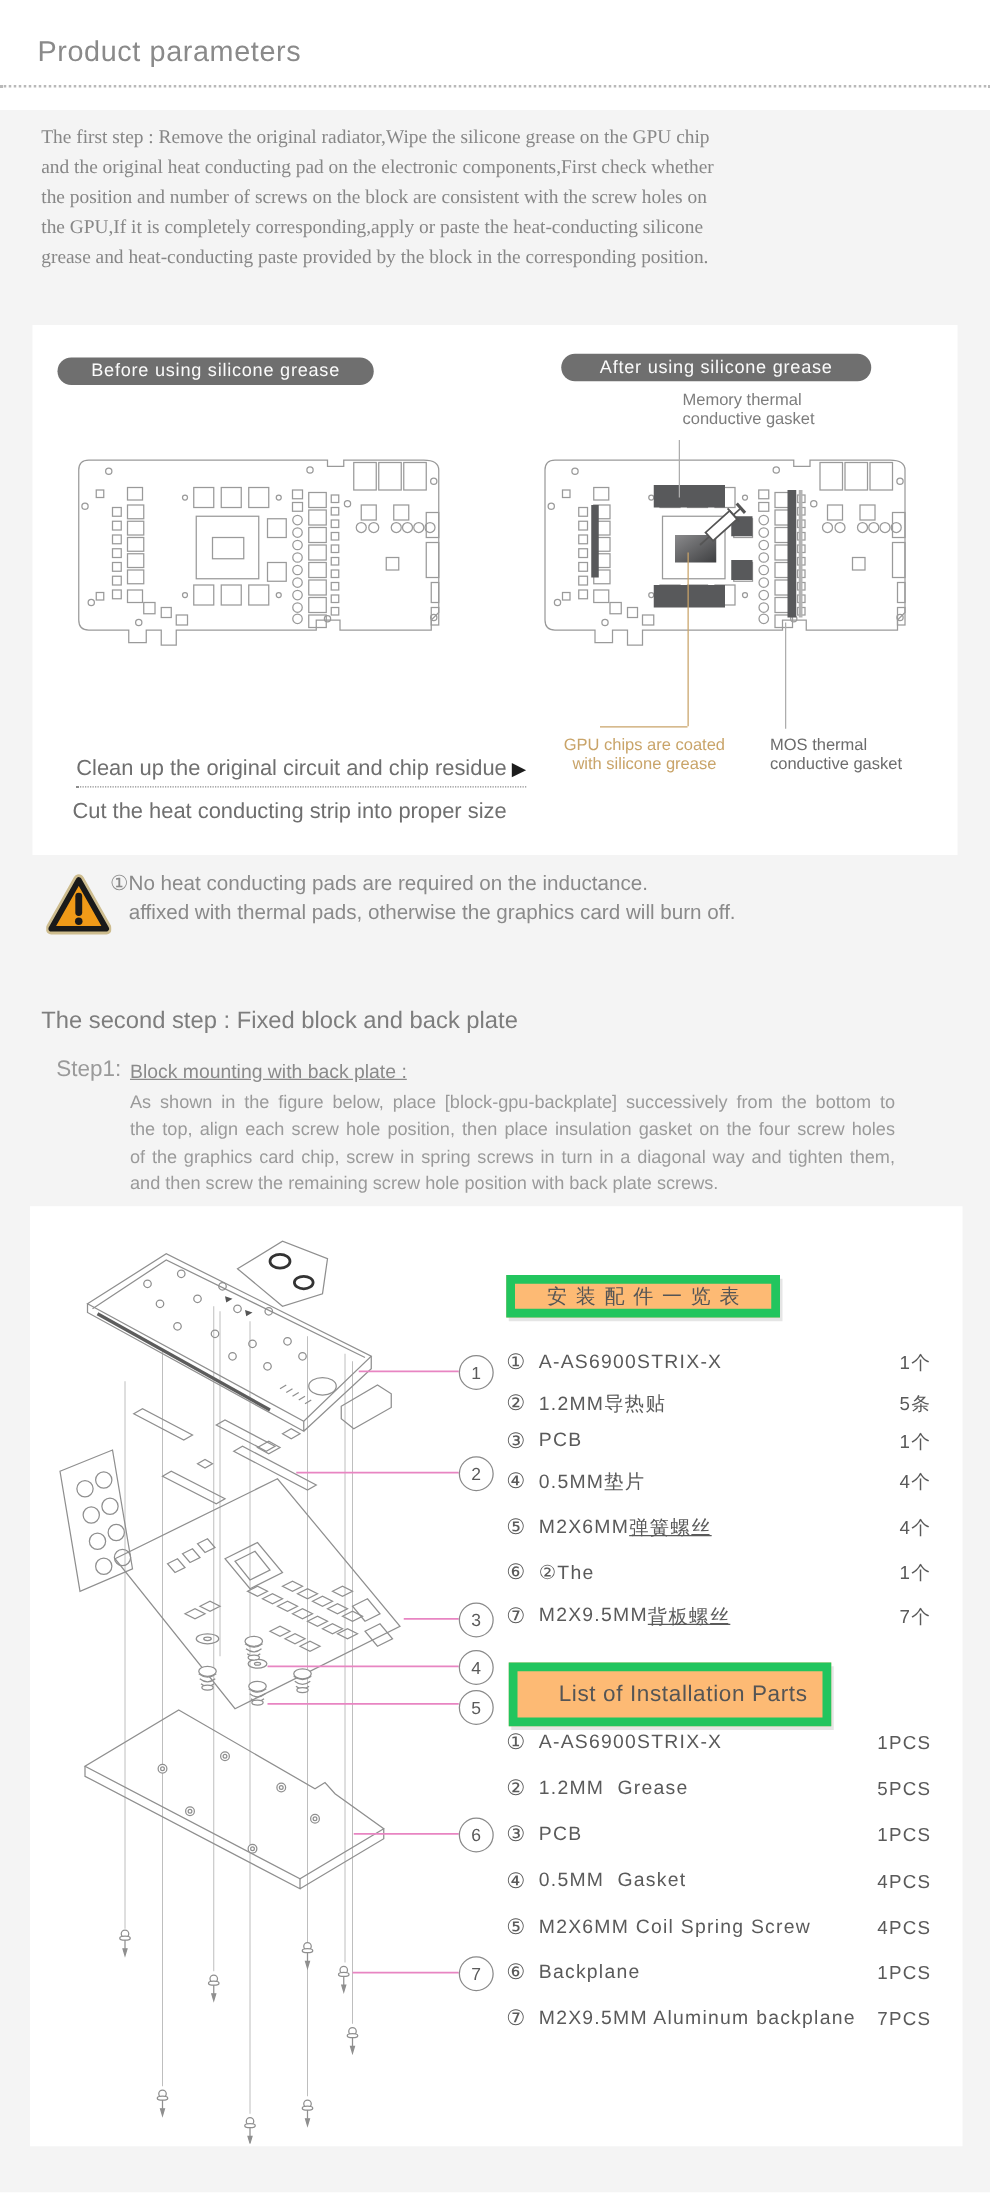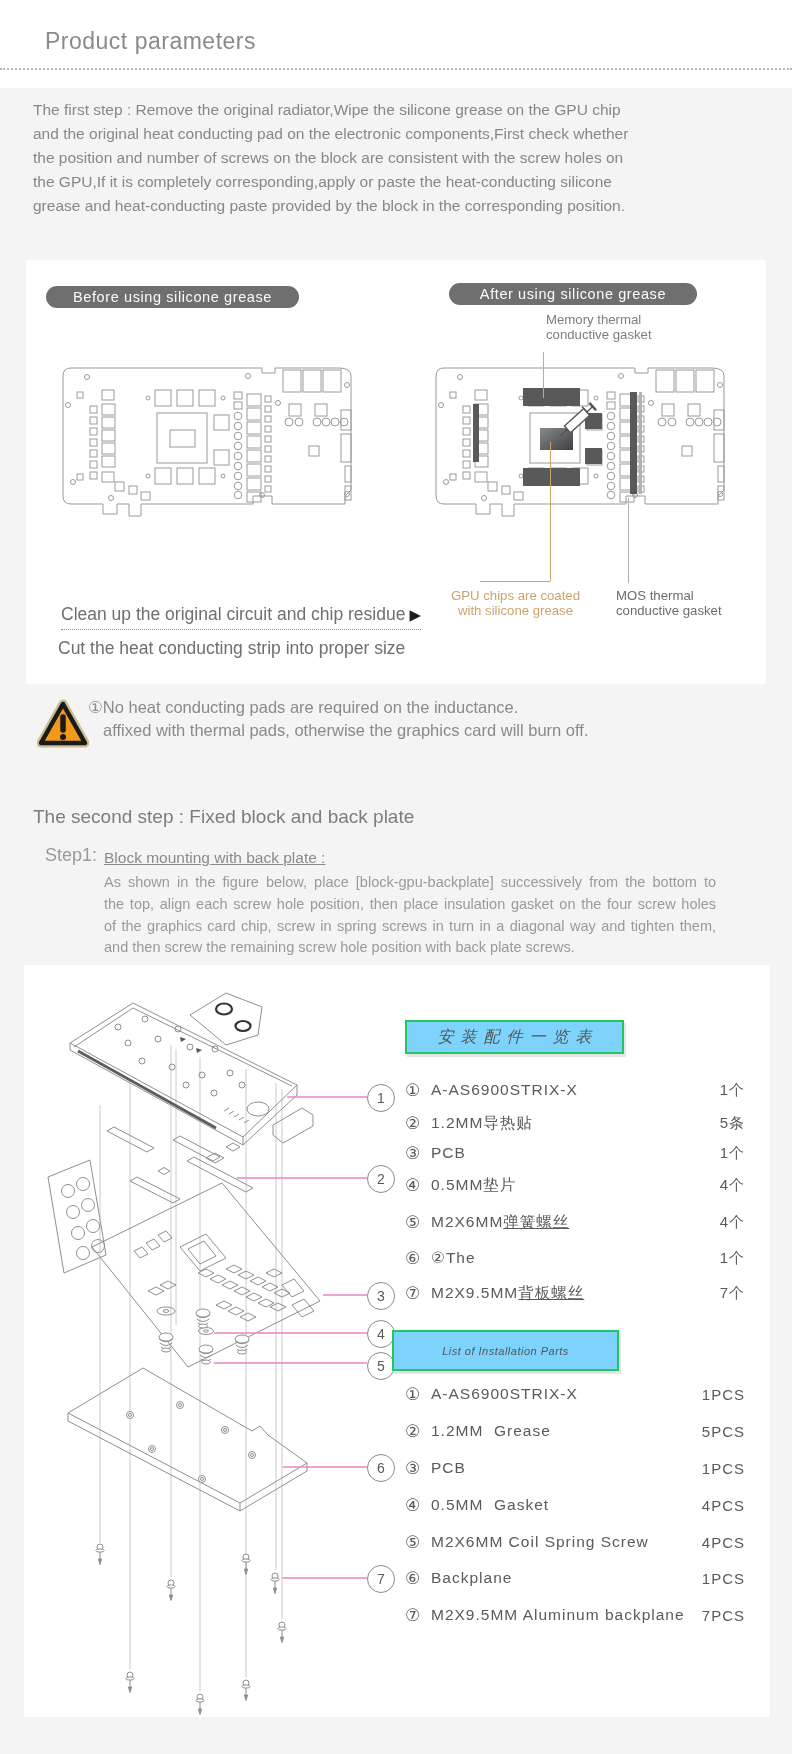--- a/index.html
+++ b/index.html
@@ -1,21 +1,21 @@
 <!DOCTYPE html>
 <html><head>
 <meta charset="utf-8">
 <style>
   html,body{margin:0;padding:0;background:#ffffff;}
   .page{position:relative;width:792px;height:1754px;background:#ffffff;overflow:hidden;
         font-family:"Liberation Sans","DejaVu Sans",sans-serif;}
   .graybg{position:absolute;left:0;top:88px;width:792px;height:1666px;background:#f4f4f4;}
-  .title{position:absolute;left:30px;top:28px;font-size:23px;letter-spacing:.5px;color:#8a8a8a;margin-left:15px;}
+  .title{position:absolute;left:30px;top:28px;font-size:23px;letter-spacing:.5px;color:#8a8a8a;}
   .dotline{position:absolute;left:0;top:68px;width:792px;border-top:2px dotted #b9b9b9;}
-  .intro{position:absolute;left:33px;top:98px;width:670px;font-size:15.5px;line-height:24px;color:#878787;}
+  .intro{position:absolute;left:33px;top:98px;width:670px;font-size:15.5px;line-height:24px;color:#878787;font-family:Liberation Serif, serif;}
   .whitebox{position:absolute;background:#ffffff;}
   .boxa{left:26px;top:260px;width:740px;height:424px;}
   .boxb{left:24px;top:965px;width:746px;height:752px;}
   .badge{position:absolute;height:22px;border-radius:12px;background:#6f6f6f;color:#fbfbfb;
          font-size:14.5px;letter-spacing:.6px;display:flex;align-items:center;justify-content:center;}
   .b1{left:20px;top:26px;width:253px;}
   .b2{left:423px;top:23px;width:248px;}
   .mini{position:absolute;font-size:13.2px;line-height:15px;color:#7d7d7d;}
   .tan{color:#c9a469;}
   .vline{position:absolute;width:1px;background:#adadad;}
@@ -27,24 +27,24 @@
   .warnicon{position:absolute;left:37px;top:697px;}
   .warntext{position:absolute;left:88px;top:696px;font-size:16.5px;line-height:23px;color:#8a8a8a;}
   .warntext .ind{padding-left:15px;}
   .h2{position:absolute;left:33px;top:806px;font-size:19px;color:#7d7d7d;}
   .steplabel{position:absolute;left:45px;top:845px;font-size:18px;color:#9a9a9a;}
   .steptitle{position:absolute;left:104px;top:849px;font-size:15.5px;color:#8a8a8a;text-decoration:underline;}
   .stepbody{position:absolute;left:104px;top:872px;width:612px;font-size:14.5px;line-height:21.8px;color:#9a9a9a;}
   .stepbody .j{text-align:justify;text-align-last:justify;}
   .callout{position:absolute;width:26px;height:26px;border:1.5px solid #8a8a8a;border-radius:50%;
            background:#fff;color:#5a5a5a;font-size:14px;display:flex;align-items:center;justify-content:center;}
-  .tblhead{position:absolute;border:2px solid #22c55e;background:#7dd3fc;color:#555;
-           display:flex;align-items:center;justify-content:center;box-shadow:2px 3px 0 rgba(0,0,0,.10);font-style:italic;}
+  .tblhead{position:absolute;border:7px solid #22c55e;background:#fdba74;color:#555;
+           display:flex;align-items:center;justify-content:center;box-shadow:2px 3px 0 rgba(0,0,0,.10);}
   .cnhead{left:381px;top:55px;width:219px;height:34px;font-size:16px;letter-spacing:7px;padding-left:7px;box-sizing:border-box;}
-  .enhead{left:368px;top:365px;width:223px;height:37px;font-size:11px;letter-spacing:.5px;}
+  .enhead{left:383px;top:365px;width:223px;height:37px;font-size:18px;letter-spacing:.5px;padding-left:21px;}
   .prow{position:absolute;left:381px;width:340px;height:22px;display:flex;align-items:center;color:#5a5a5a;}
   .prow .num{width:26px;font-size:17px;flex:none;}
   .prow .lbl{font-size:15.5px;letter-spacing:1px;white-space:pre;}
   .prow .u{text-decoration:underline;}
   .prow .qty{margin-left:auto;font-size:15px;letter-spacing:1px;}
 </style>
 </head>
 <body>
 
 <div class="page">

